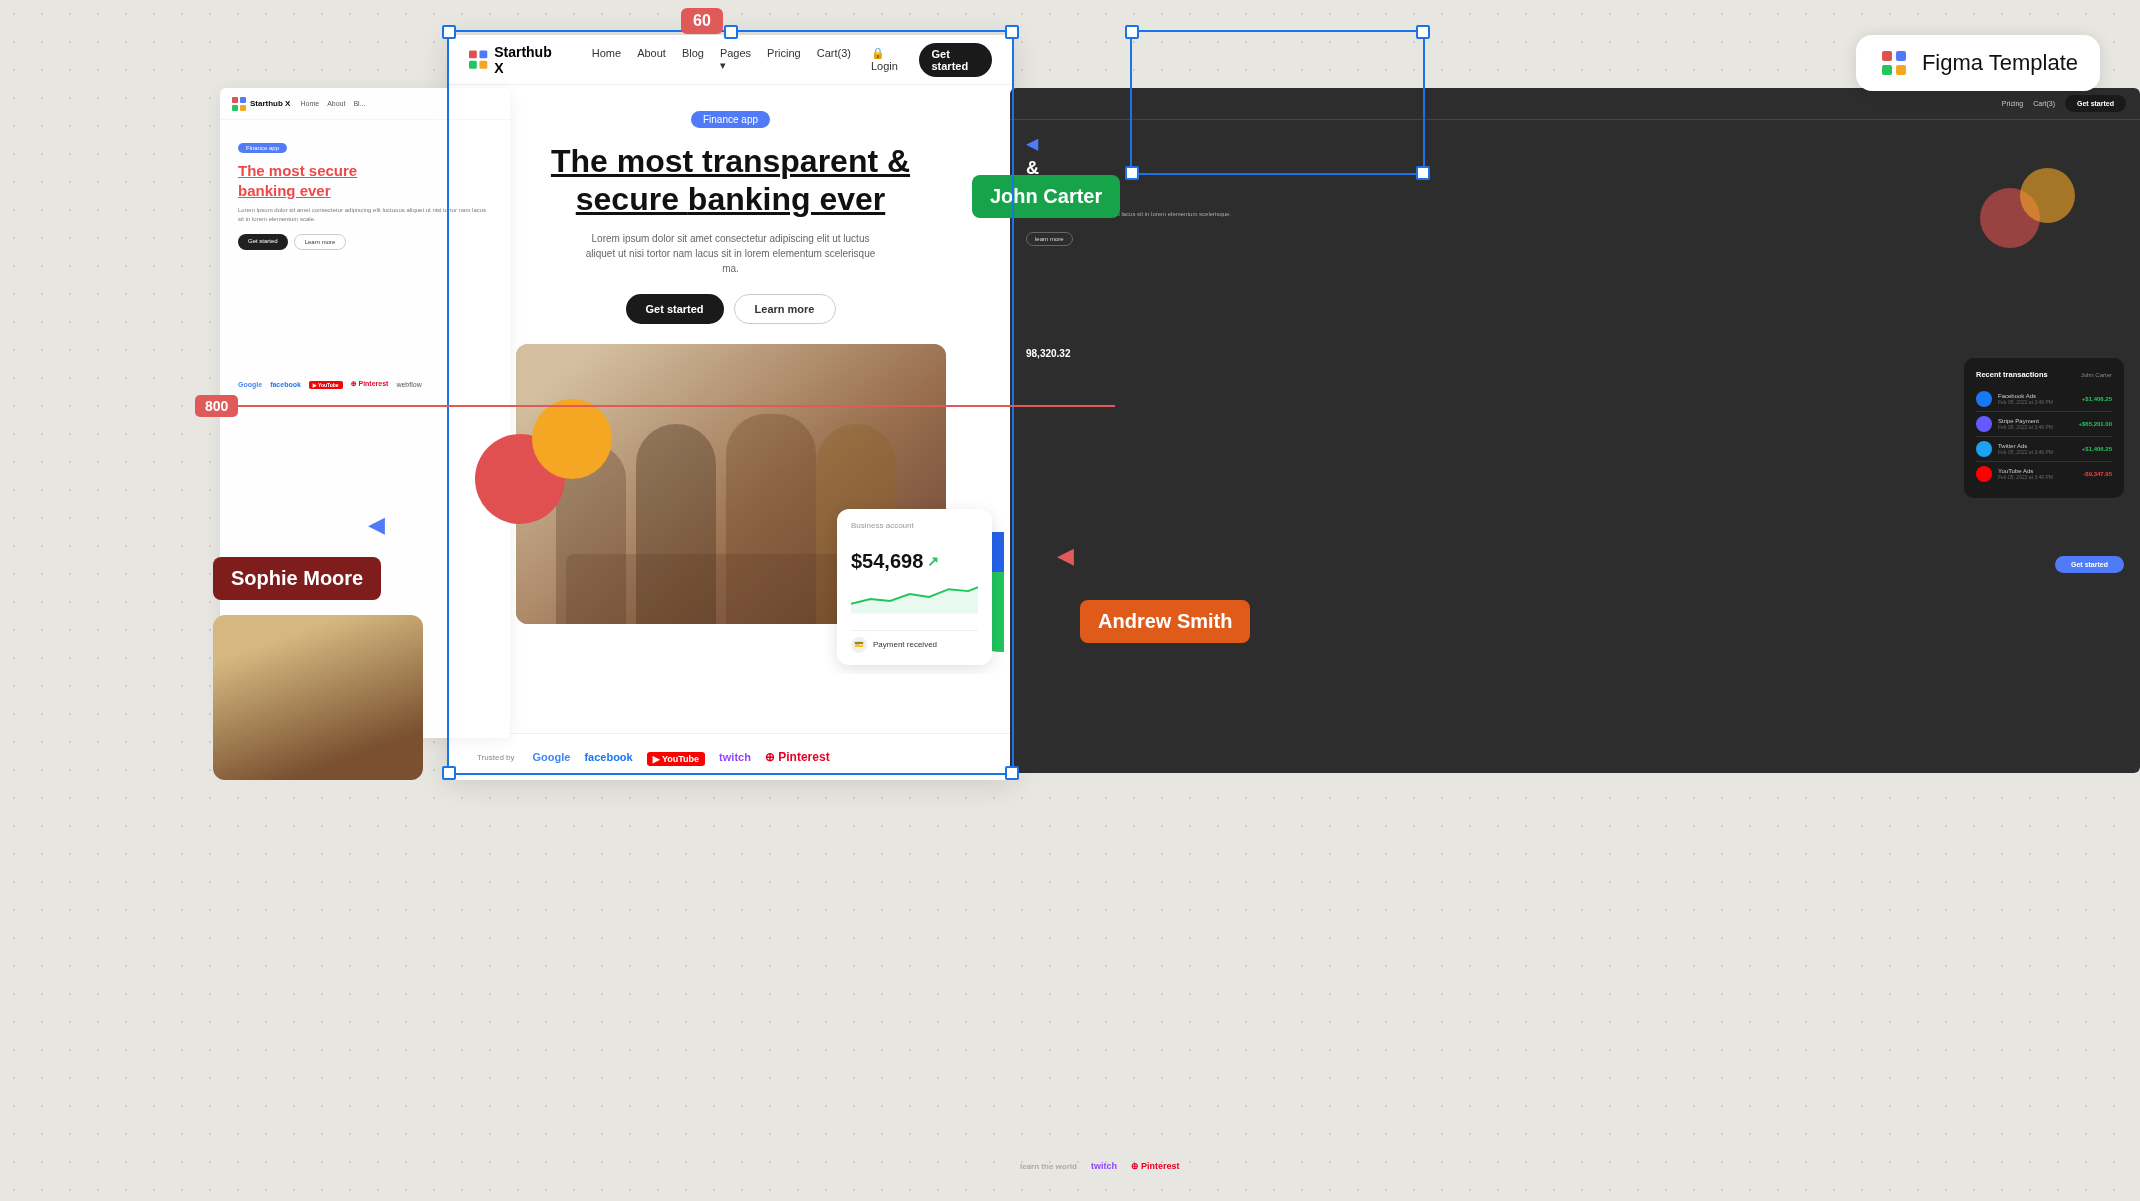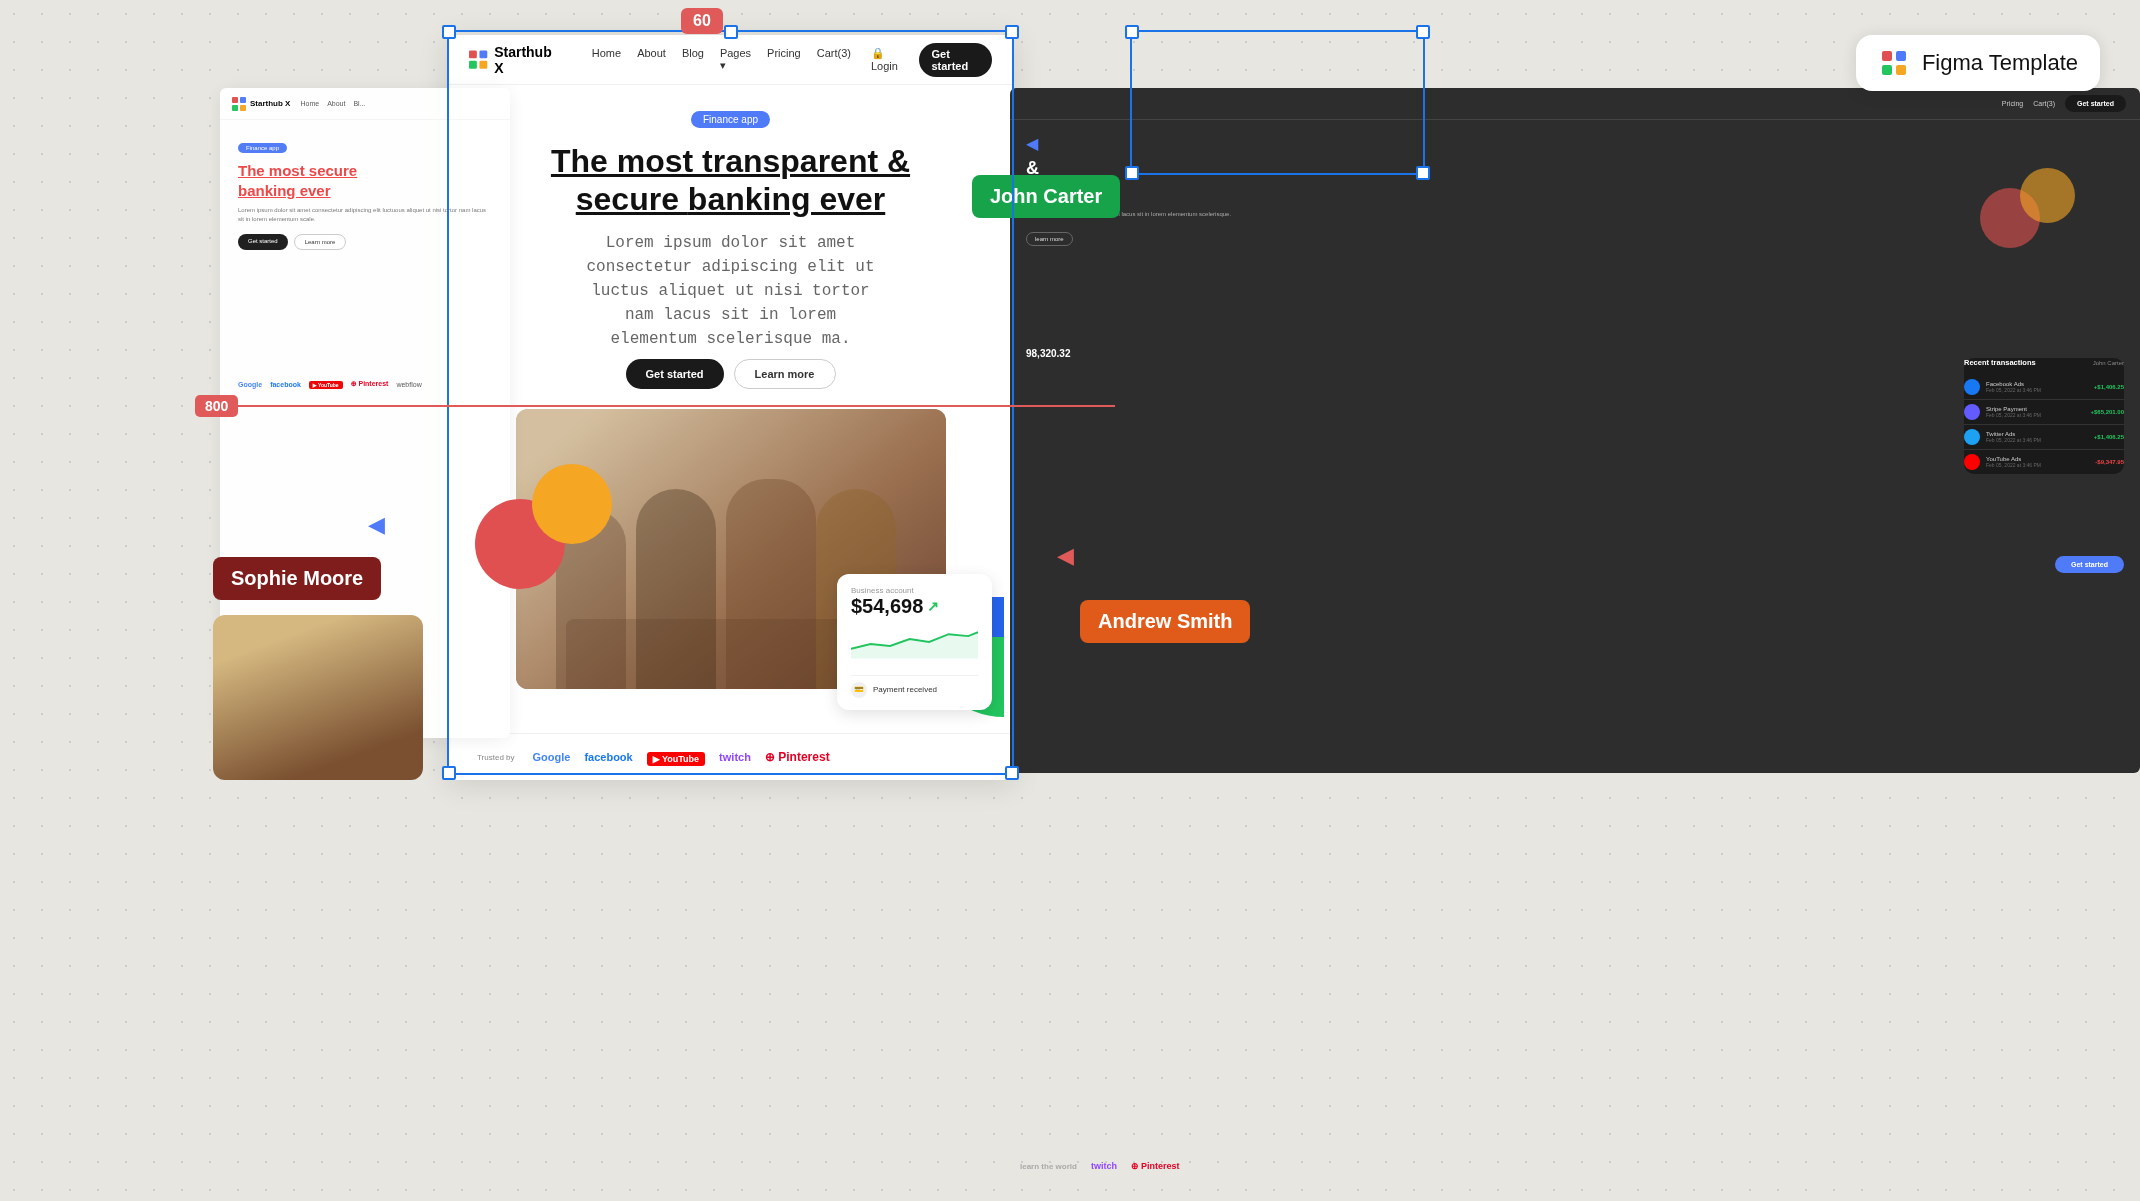--- a/index.html
+++ b/index.html
@@ -120,26 +120,25 @@
       font-weight: 800;
       color: #111;
       line-height: 1.2;
       margin-bottom: 12px;
     }
     .hero-title span {
       text-decoration: underline;
       text-decoration-thickness: 3px;
     }
     .hero-sub {
-      font-size: 16px;
+      font-size: 10px;
       color: #666;
       max-width: 300px;
-      margin: 0 auto 8px;
+      margin: 0 auto 18px;
       line-height: 1.5;
-      font-family: Liberation Mono, monospace;
     }
     .hero-btns {
       display: flex;
       gap: 10px;
       justify-content: center;
       margin-bottom: 20px;
     }
     .btn-dark {
       background: #1a1a1a;
       color: #fff;
@@ -173,21 +172,21 @@
       position: absolute;
       right: 22px;
       top: 165px;
       width: 155px;
       background: #fff;
       border-radius: 12px;
       padding: 12px 14px;
       box-shadow: 0 4px 16px rgba(0,0,0,0.12);
       z-index: 5;
     }
-    .biz-label { font-size: 8px; color: #999; margin-bottom: 0; }
+    .biz-label { font-size: 8px; color: #999; margin-bottom: 20px; }
     .biz-amount {
       font-size: 20px;
       font-weight: 800;
       color: #111;
       display: flex;
       align-items: center;
       gap: 4px;
     }
     .biz-arrow { color: #22c55e; font-size: 14px; }
     .biz-chart {
@@ -347,20 +346,21 @@
       display: inline-block;
     }
     
     .dark-transactions {
       position: absolute;
       right: 16px;
       top: 270px;
       width: 160px;
       background: #1a1a1a;
       border-radius: 10px;
+      padding: 12px;
       z-index: 2;
       margin-left: 44px;
     }
     .trans-header { display: flex; justify-content: space-between; align-items: center; margin-bottom: 8px; }
     .trans-title { font-size: 7.5px; font-weight: 700; color: #fff; }
     .trans-item {
       display: flex;
       align-items: center;
       gap: 6px;
       padding: 4px 0;

